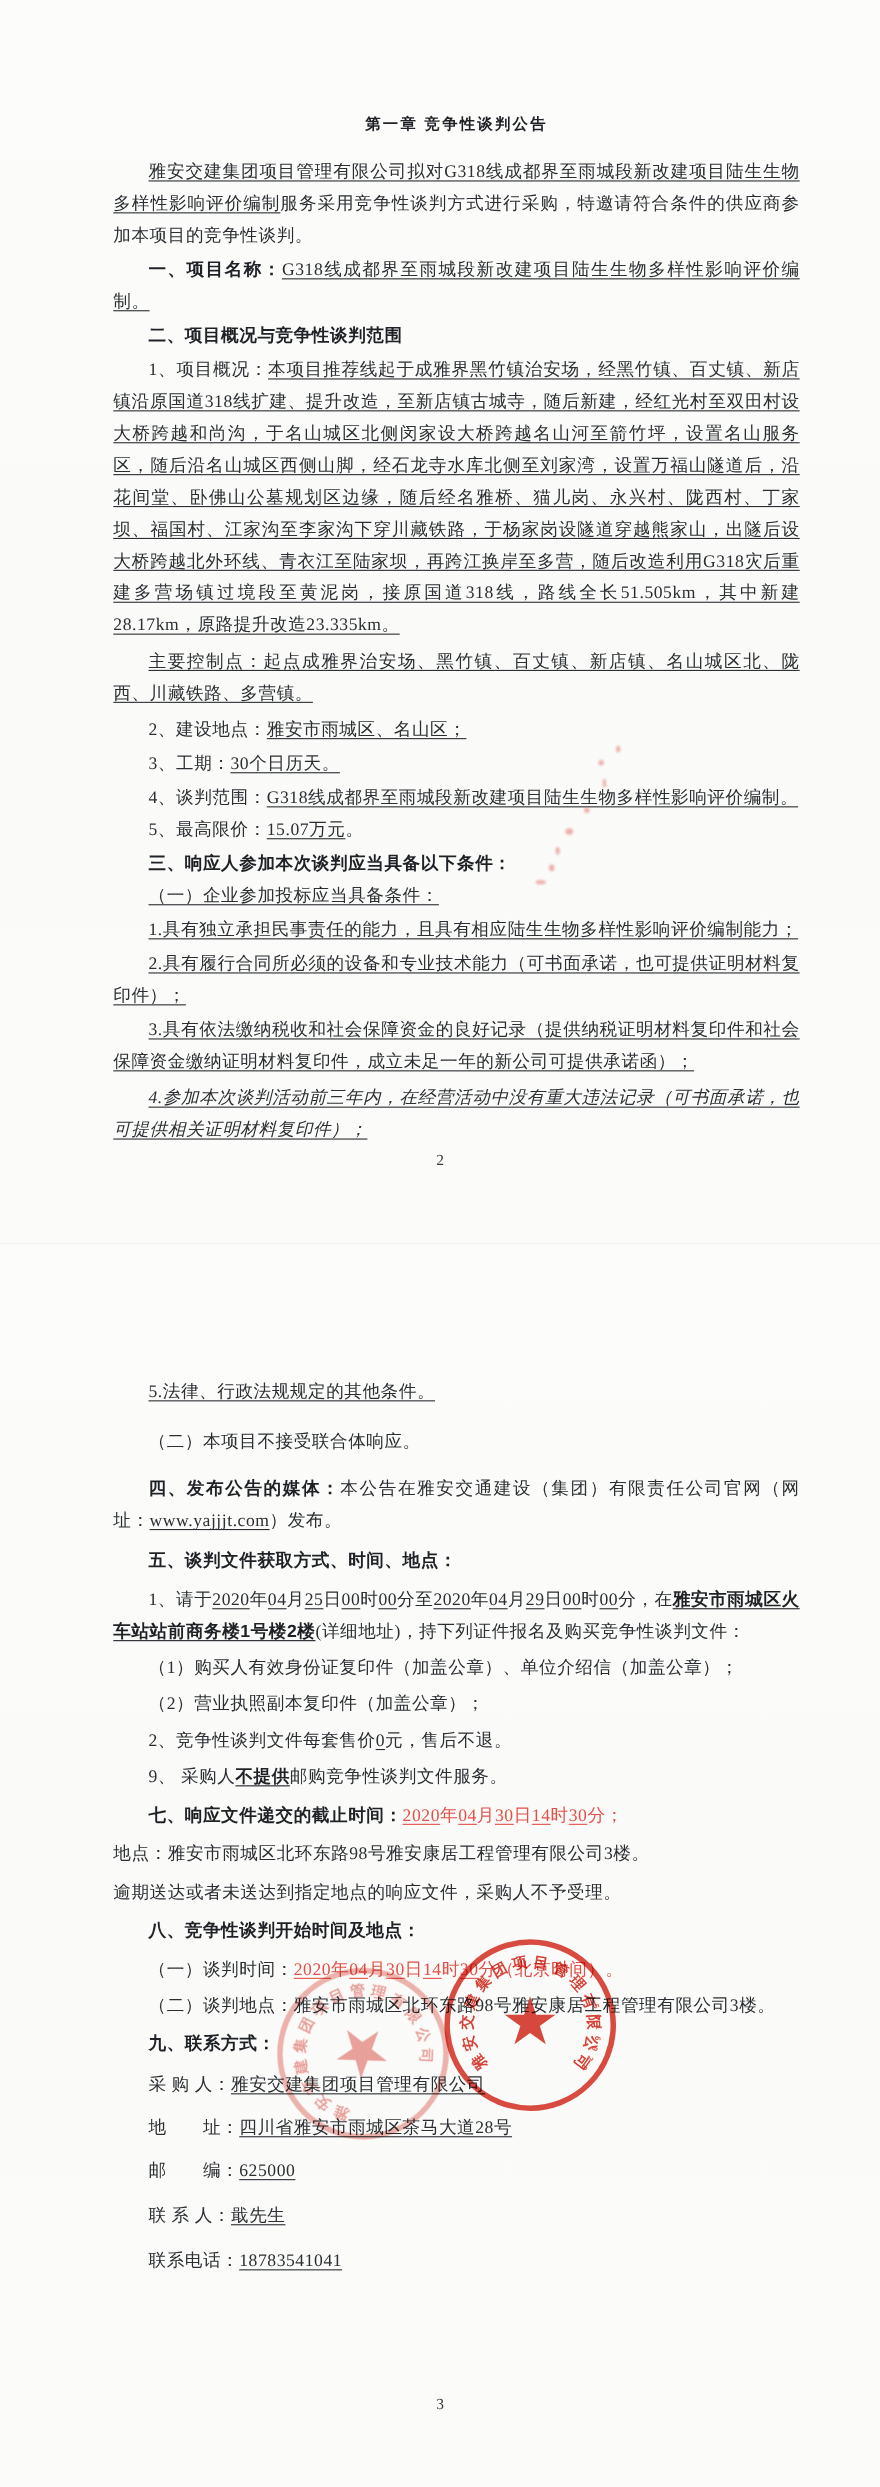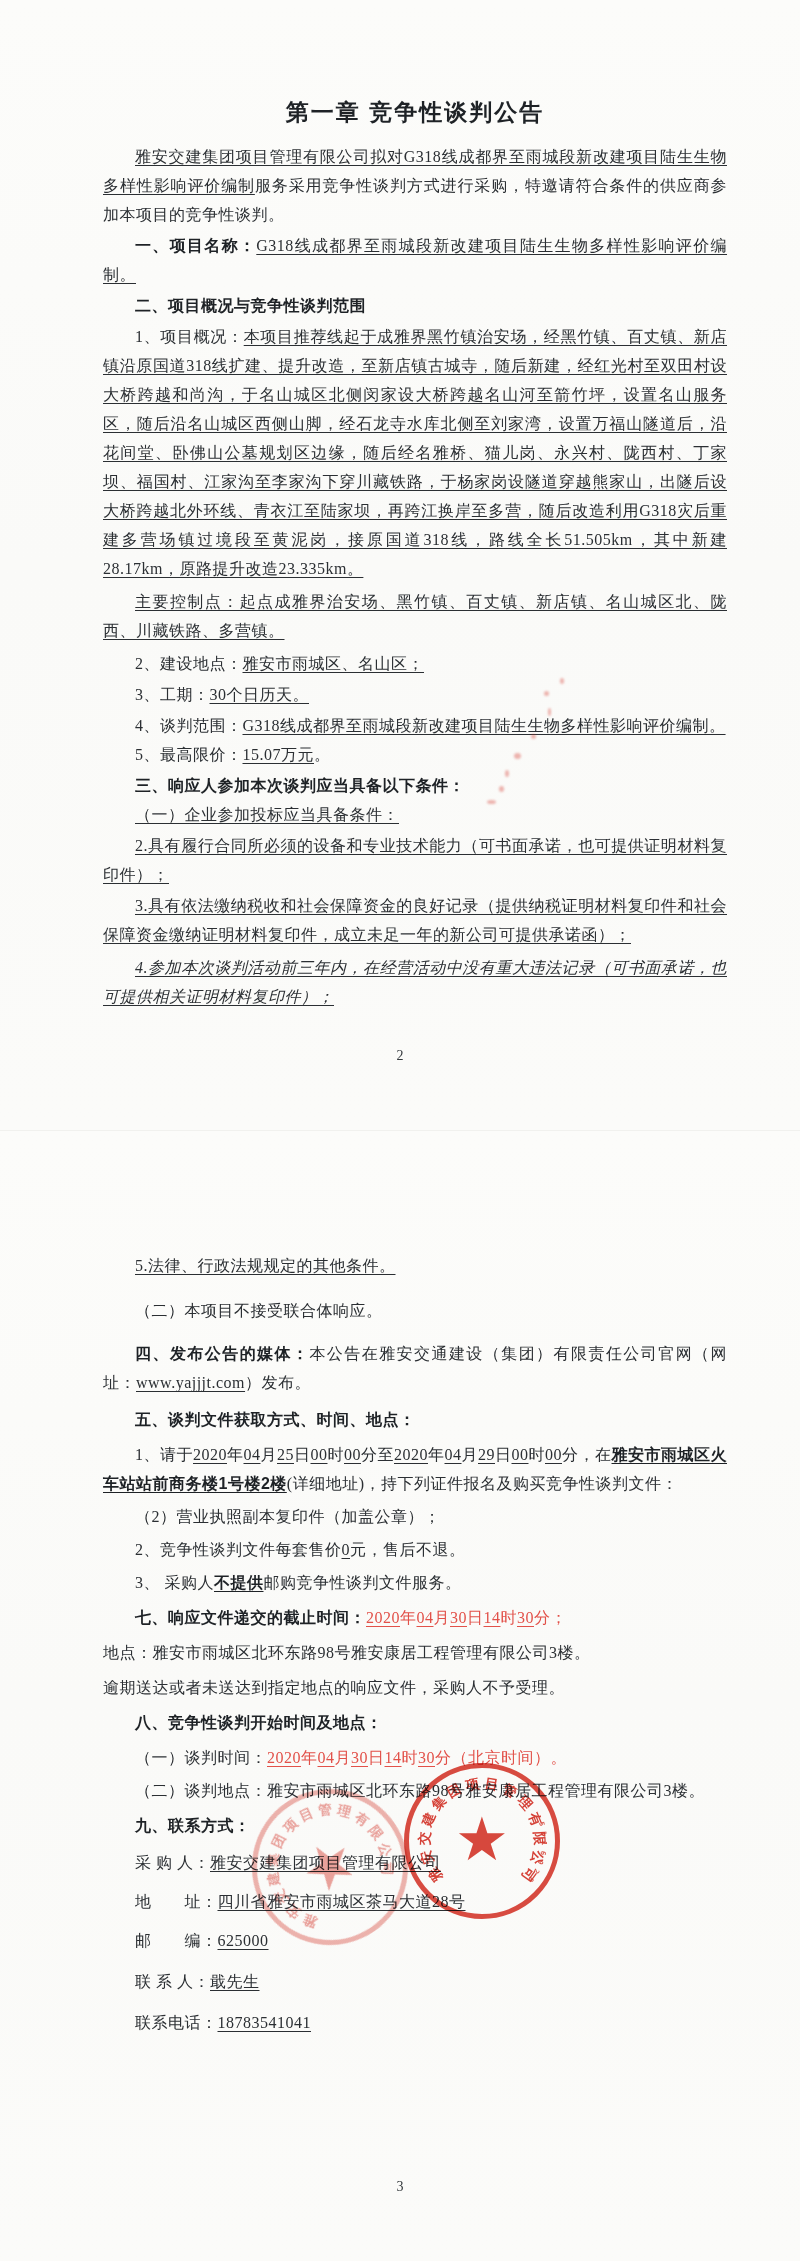--- a/index.html
+++ b/index.html
@@ -10,21 +10,21 @@
     color:#2b2f33;
   }
   .page{position:relative;width:800px;overflow:hidden;background:linear-gradient(180deg,#fcfcfa 0%,#fafaf8 50%,#fbfbf9 100%);}
   .page-1{height:1130px;}
   .page-2{height:1131px;border-top:1px solid #f1f1ee;}
   .content{position:absolute;left:103px;width:624px;top:0;}
   .page-1 .content{padding-top:96px;}
   .page-2 .content{padding-top:120px;}
 
   .doc-title{
-    text-align:center;font-size:23px;font-weight:bold;letter-spacing:2px;
+    text-align:center;font-size:14px;font-weight:bold;letter-spacing:2px;
     font-family:"Liberation Sans","DejaVu Sans",sans-serif;
     color:#1e2226;margin:0 0 14px 0;line-height:32px;
   }
   .para{font-size:16px;line-height:29px;letter-spacing:.5px;text-indent:2em;margin:0;text-align:justify;}
   .para.noindent{text-indent:0;}
   .run{color:inherit;}
   .run.b{font-weight:bold;font-family:"Liberation Sans","DejaVu Sans",sans-serif;color:#1e2226;}
   .run.u{text-decoration:underline;text-underline-offset:3px;text-decoration-thickness:1px;}
   .run.r{color:#e25149;}
   .pagenum{
@@ -70,20 +70,21 @@
         <div class="para" style="margin-top: 2px;"><span class="run b">一、项目名称：</span><span class="run u">G318线成都界至雨城段新改建项目陆生生物多样性影响评价编制。</span></div>
         <div class="para" style="margin-top: 2px;"><span class="run b">二、项目概况与竞争性谈判范围</span></div>
         <div class="para" style="margin-top: 2px;"><span class="run">1、项目概况：</span><span class="run u">本项目推荐线起于成雅界黑竹镇治安场，经黑竹镇、百丈镇、新店镇沿原国道318线扩建、提升改造，至新店镇古城寺，随后新建，经红光村至双田村设大桥跨越和尚沟，于名山城区北侧闵家设大桥跨越名山河至箭竹坪，设置名山服务区，随后沿名山城区西侧山脚，经石龙寺水库北侧至刘家湾，设置万福山隧道后，沿花间堂、卧佛山公墓规划区边缘，随后经名雅桥、猫儿岗、永兴村、陇西村、丁家坝、福国村、江家沟至李家沟下穿川藏铁路，于杨家岗设隧道穿越熊家山，出隧后设大桥跨越北外环线、青衣江至陆家坝，再跨江换岸至多营，随后改造利用G318灾后重建多营场镇过境段至黄泥岗，接原国道318线，路线全长51.505km，其中新建28.17km，原路提升改造23.335km。</span></div>
         <div class="para" style="margin-top: 4px;"><span class="run u">主要控制点：起点成雅界治安场、黑竹镇、百丈镇、新店镇、名山城区北、陇西、川藏铁路、多营镇。</span></div>
         <div class="para" style="margin-top: 4px;"><span class="run">2、建设地点：</span><span class="run u">雅安市雨城区、名山区；</span></div>
         <div class="para" style="margin-top: 2px;"><span class="run">3、工期：</span><span class="run u">30个日历天。</span></div>
         <div class="para" style="margin-top: 2px;"><span class="run">4、谈判范围：</span><span class="run u">G318线成都界至雨城段新改建项目陆生生物多样性影响评价编制。</span></div>
         <div class="para"><span class="run">5、最高限价：</span><span class="run u">15.07万元</span><span class="run">。</span></div>
         <div class="para" style="margin-top: 2px;"><span class="run b">三、响应人参加本次谈判应当具备以下条件：</span></div>
         <div class="para"><span class="run u">（一）企业参加投标应当具备条件：</span></div>
+        <div class="para" style="margin-top: 2px;"><span class="run u">1.具有独立承担民事责任的能力，且具有相应陆生生物多样性影响评价编制能力；</span></div>
         <div class="para" style="margin-top: 2px;"><span class="run u">2.具有履行合同所必须的设备和专业技术能力（可书面承诺，也可提供证明材料复印件）；</span></div>
         <div class="para" style="margin-top: 2px;"><span class="run u">3.具有依法缴纳税收和社会保障资金的良好记录（提供纳税证明材料复印件和社会保障资金缴纳证明材料复印件，成立未足一年的新公司可提供承诺函）；</span></div>
         <div class="para" style="margin-top: 4px; font-style: italic;"><span class="run u">4.参加本次谈判活动前三年内，在经营活动中没有重大违法记录（可书面承诺，也可提供相关证明材料复印件）；</span></div>
       </div>
   </div>
   <div class="ink-specks">
     <span class="speck" style="left:560px;top:678px;width:4px;height:6px;"></span>
     <span class="speck" style="left:544px;top:691px;width:5px;height:5px;"></span>
     <span class="speck" style="left:548px;top:708px;width:3px;height:8px;"></span>
     <span class="speck" style="left:531px;top:734px;width:5px;height:5px;"></span>
@@ -96,23 +97,24 @@
 </div>
 
 <div class="page page-2">
   <div class="content">
     <div class="paras">
         <div class="para"><span class="run u">5.法律、行政法规规定的其他条件。</span></div>
         <div class="para" style="margin-top: 16px;"><span class="run">（二）本项目不接受联合体响应。</span></div>
         <div class="para" style="margin-top: 14px;"><span class="run b">四、发布公告的媒体：</span><span class="run">本公告在雅安交通建设（集团）有限责任公司官网（网址：</span><span class="run u">www.yajjjt.com</span><span class="run">）发布。</span></div>
         <div class="para" style="margin-top: 8px;"><span class="run b">五、谈判文件获取方式、时间、地点：</span></div>
         <div class="para" style="margin-top: 6px;"><span class="run">1、请于</span><span class="run u">2020</span><span class="run">年</span><span class="run u">04</span><span class="run">月</span><span class="run u">25</span><span class="run">日</span><span class="run u">00</span><span class="run">时</span><span class="run u">00</span><span class="run">分至</span><span class="run u">2020</span><span class="run">年</span><span class="run u">04</span><span class="run">月</span><span class="run u">29</span><span class="run">日</span><span class="run u">00</span><span class="run">时</span><span class="run u">00</span><span class="run">分，在</span><span class="run b u">雅安市雨城区火车站站前商务楼1号楼2楼</span><span class="run">(详细地址)，持下列证件报名及购买竞争性谈判文件：</span></div>
+        <div class="para" style="margin-top: 4px;"><span class="run">（1）购买人有效身份证复印件（加盖公章）、单位介绍信（加盖公章）；</span></div>
         <div class="para" style="margin-top: 4px;"><span class="run">（2）营业执照副本复印件（加盖公章）；</span></div>
         <div class="para" style="margin-top: 4px; font-family: Liberation Serif, serif;"><span class="run">2、竞争性谈判文件每套售价</span><span class="run u">0</span><span class="run">元，售后不退。</span></div>
-        <div class="para" style="margin-top: 4px;"><span class="run">3、 采购人</span><span class="run b u">不提供</span><span class="run">邮购竞争性谈判文件服务。</span></div>
+        <div class="para" style="margin-top: 4px;"><span class="run">9、 采购人</span><span class="run b u">不提供</span><span class="run">邮购竞争性谈判文件服务。</span></div>
         <div class="para" style="margin-top: 6px;"><span class="run b">七、响应文件递交的截止时间：</span><span class="run u r">2020</span><span class="run r">年</span><span class="run u r">04</span><span class="run r">月</span><span class="run u r">30</span><span class="run r">日</span><span class="run u r">14</span><span class="run r">时</span><span class="run u r">30</span><span class="run r">分；</span></div>
         <div class="para noindent" style="margin-top: 6px;"><span class="run">地点：雅安市雨城区北环东路98号雅安康居工程管理有限公司3楼。</span></div>
         <div class="para noindent" style="margin-top: 6px;"><span class="run">逾期送达或者未送达到指定地点的响应文件，采购人不予受理。</span></div>
         <div class="para" style="margin-top: 6px;"><span class="run b">八、竞争性谈判开始时间及地点：</span></div>
         <div class="para" style="margin-top: 6px;"><span class="run">（一）谈判时间：</span><span class="run u r">2020</span><span class="run r">年</span><span class="run u r">04</span><span class="run r">月</span><span class="run u r">30</span><span class="run r">日</span><span class="run u r">14</span><span class="run r">时</span><span class="run u r">30</span><span class="run r">分</span><span class="run r">（北京时间）。</span></div>
         <div class="para" style="margin-top: 4px;"><span class="run">（二）谈判地点：雅安市雨城区北环东路98号雅安康居工程管理有限公司3楼。</span></div>
         <div class="para" style="margin-top: 6px;"><span class="run b">九、联系方式：</span></div>
         <div class="para" style="margin-top: 8px;"><span class="run">采 购 人：</span><span class="run u">雅安交建集团项目管理有限公司</span></div>
         <div class="para" style="margin-top: 10px;"><span class="run">地　　址：</span><span class="run u">四川省雅安市雨城区茶马大道28号</span></div>
         <div class="para" style="margin-top: 10px;"><span class="run">邮　　编：</span><span class="run u">625000</span></div>

